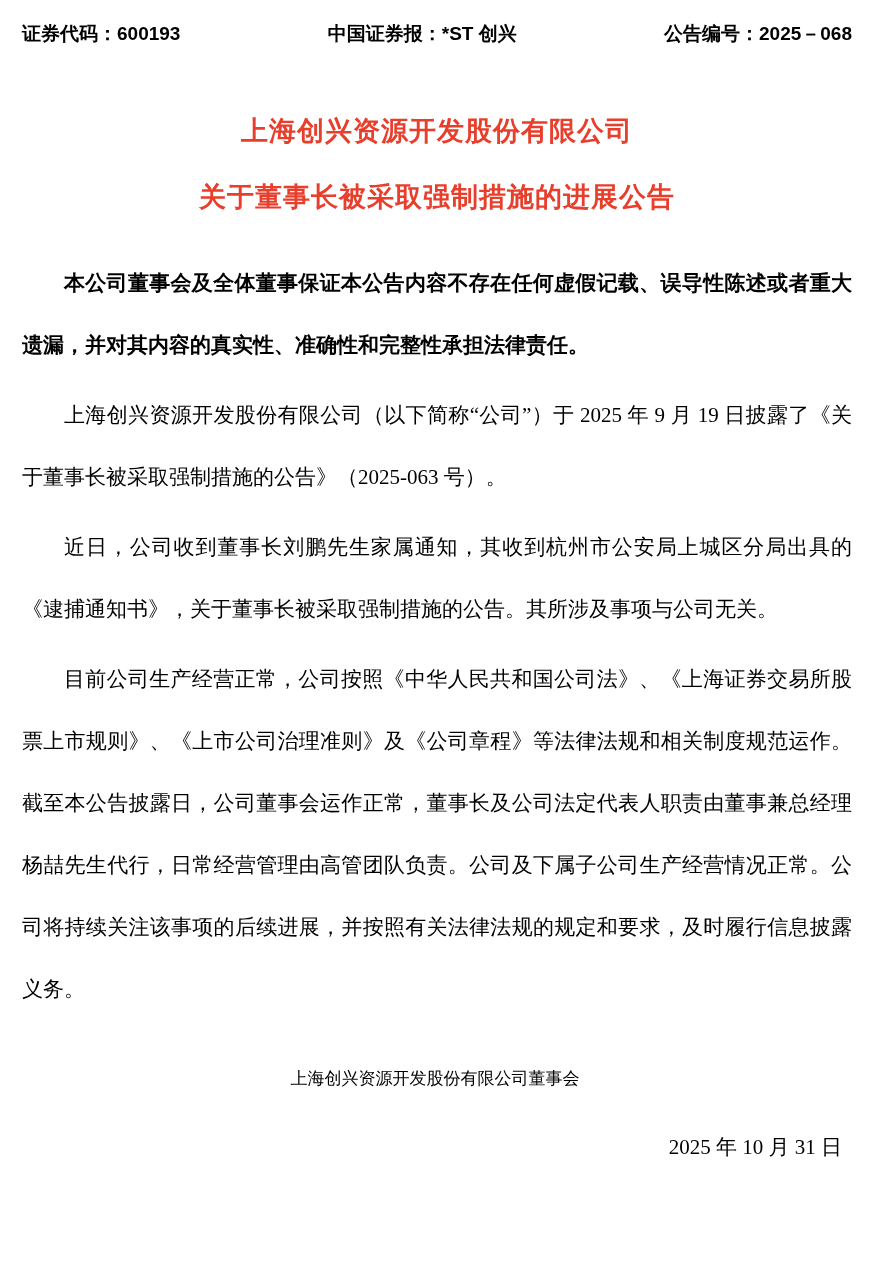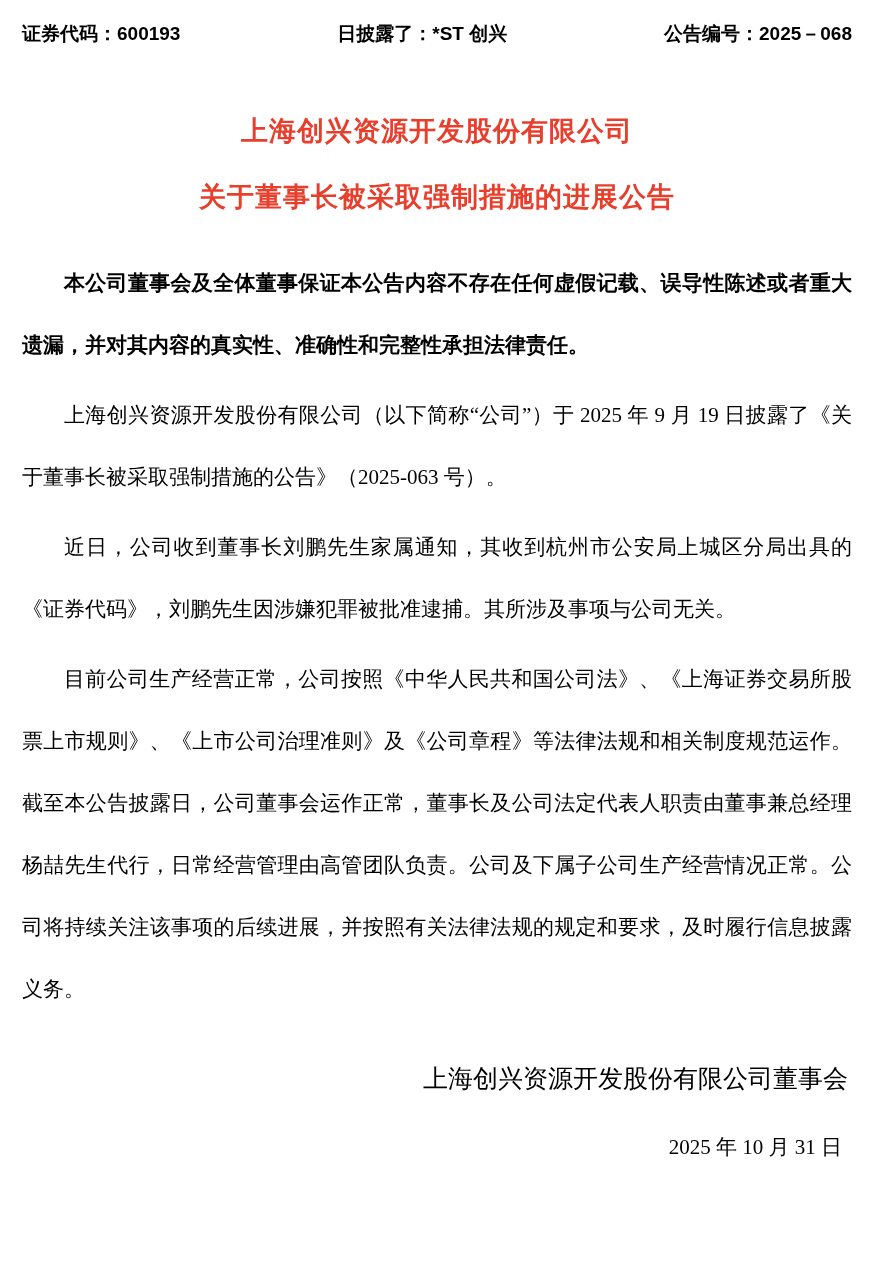--- a/index.html
+++ b/index.html
@@ -47,52 +47,52 @@
   }
   .disclaimer {
     margin-top: 36px;
     font-family: "Liberation Sans", "DejaVu Sans", sans-serif;
     font-weight: bold;
   }
   .para { margin-top: 8px; }
   .closing { margin-top: 34px; text-align: left; }
   .signature {
     margin-top: 36px;
-    font-size: 25px;
+    font-size: 17px;
     line-height: 46px;
-    text-align: right;
+    text-align: center;
     padding-right: 4px;
   }
   .date {
     margin-top: 22px;
     font-size: 21px;
     line-height: 46px;
     text-align: right;
     padding-right: 10px;
   }
 </style>
 </head>
 <body>
 
 <div class="page">
 
   <div class="doc-header">
     <span>证券代码：600193</span>
-    <span>日披露了：*ST 创兴</span>
+    <span>中国证券报：*ST 创兴</span>
     <span>公告编号：2025－068</span>
   </div>
 
   <h1 class="title-line first" style="color: rgb(232, 62, 44);">上海创兴资源开发股份有限公司</h1>
   <h1 class="title-line second" style="color: rgb(232, 62, 44);">关于董事长被采取强制措施的进展公告</h1>
 
   <p class="body-text disclaimer">本公司董事会及全体董事保证本公告内容不存在任何虚假记载、误导性陈述或者重大遗漏，并对其内容的真实性、准确性和完整性承担法律责任。</p>
 
   <p class="body-text para">上海创兴资源开发股份有限公司（以下简称“公司”）于 2025 年 9 月 19 日披露了《关于董事长被采取强制措施的公告》（2025-063 号）。</p>
 
-  <p class="body-text para">近日，公司收到董事长刘鹏先生家属通知，其收到杭州市公安局上城区分局出具的《证券代码》，刘鹏先生因涉嫌犯罪被批准逮捕。其所涉及事项与公司无关。</p>
+  <p class="body-text para">近日，公司收到董事长刘鹏先生家属通知，其收到杭州市公安局上城区分局出具的《逮捕通知书》，关于董事长被采取强制措施的公告。其所涉及事项与公司无关。</p>
 
   <p class="body-text para">目前公司生产经营正常，公司按照《中华人民共和国公司法》、《上海证券交易所股票上市规则》、《上市公司治理准则》及《公司章程》等法律法规和相关制度规范运作。截至本公告披露日，公司董事会运作正常，董事长及公司法定代表人职责由董事兼总经理杨喆先生代行，日常经营管理由高管团队负责。公司及下属子公司生产经营情况正常。公司将持续关注该事项的后续进展，并按照有关法律法规的规定和要求，及时履行信息披露义务。</p>
 
 
 
   <p class="signature">上海创兴资源开发股份有限公司董事会</p>
 
   <p class="date">2025 年 10 月 31 日</p>
 
 </div>

